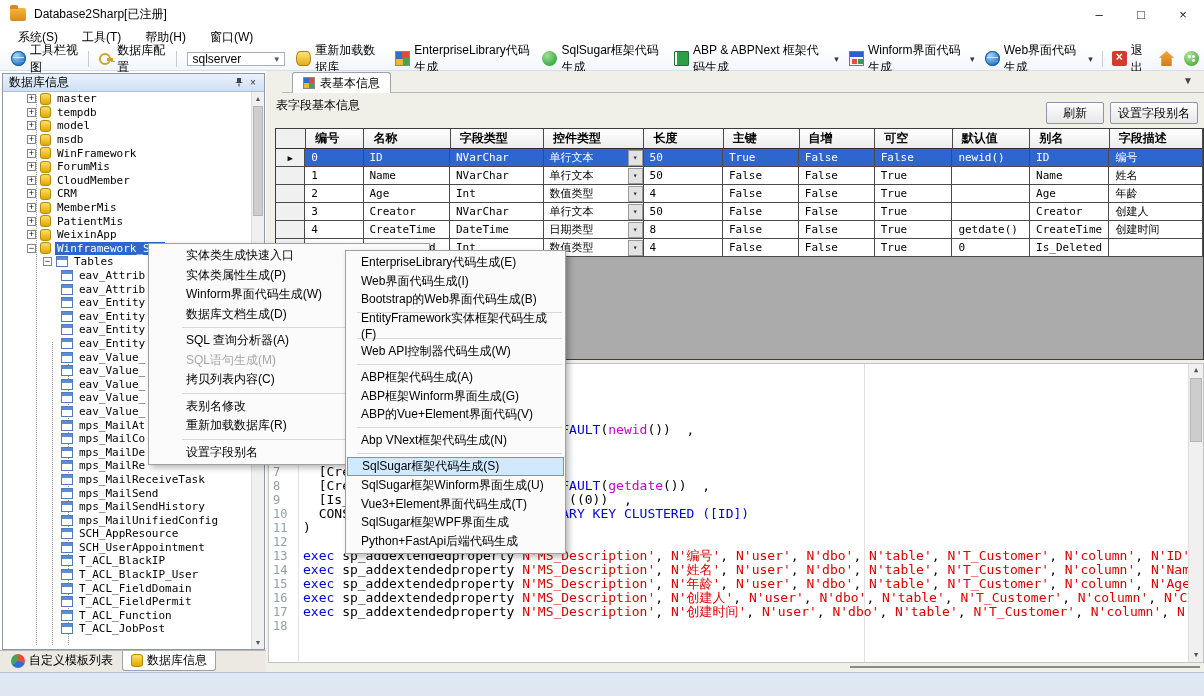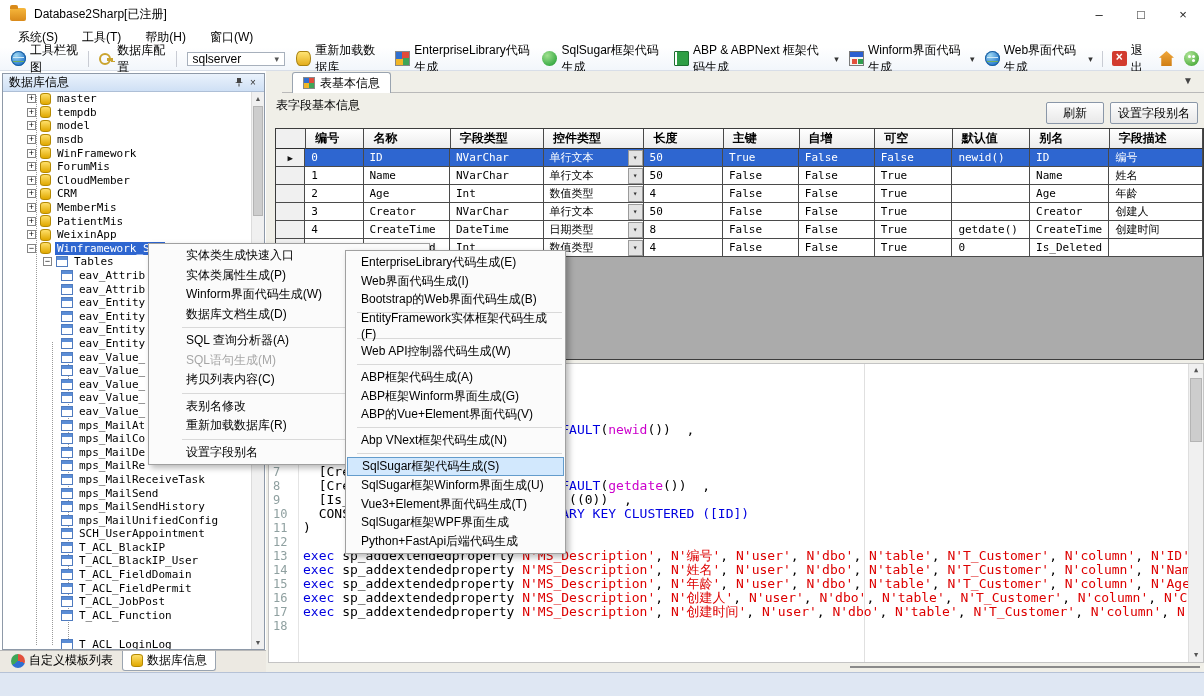--- a/index.html
+++ b/index.html
@@ -351,45 +351,49 @@
         <div class="trow" style="padding-left: 58px;">
           <span class="ic-tbl"></span>
           <span class="tlabel">mps_MailSendHistory</span>
         </div>
         <div class="trow" style="padding-left: 58px;">
           <span class="ic-tbl"></span>
           <span class="tlabel">mps_MailUnifiedConfig</span>
         </div>
         <div class="trow" style="padding-left: 58px;">
           <span class="ic-tbl"></span>
+          <span class="tlabel">SCH_AppResource</span>
+        </div>
+        <div class="trow" style="padding-left: 58px;">
+          <span class="ic-tbl"></span>
           <span class="tlabel">SCH_UserAppointment</span>
         </div>
         <div class="trow" style="padding-left: 58px;">
           <span class="ic-tbl"></span>
           <span class="tlabel">T_ACL_BlackIP</span>
         </div>
         <div class="trow" style="padding-left: 58px;">
           <span class="ic-tbl"></span>
           <span class="tlabel">T_ACL_BlackIP_User</span>
         </div>
         <div class="trow" style="padding-left: 58px;">
           <span class="ic-tbl"></span>
           <span class="tlabel">T_ACL_FieldDomain</span>
         </div>
         <div class="trow" style="padding-left: 58px;">
           <span class="ic-tbl"></span>
           <span class="tlabel">T_ACL_FieldPermit</span>
         </div>
         <div class="trow" style="padding-left: 58px;">
           <span class="ic-tbl"></span>
+          <span class="tlabel">T_ACL_Function</span>
+        </div>
+        <div class="trow" style="padding-left: 58px;">
+          <span class="ic-tbl"></span>
           <span class="tlabel">T_ACL_JobPost</span>
-        </div>
-        <div class="trow" style="padding-left: 58px;">
-          <span class="ic-tbl"></span>
-          <span class="tlabel">T_ACL_Function</span>
         </div>
         <div class="trow" style="padding-left: 58px; margin-top: 16px;">
           <span class="ic-tbl"></span>
           <span class="tlabel">T_ACL_LoginLog</span>
         </div>
       </div>
     <div id="lp-scroll">
       <div class="sb-arrow">▲</div>
       <div id="lp-thumb"></div>
       <div class="sb-arrow" style="position:absolute; bottom:0; left:0; right:0;">▼</div>

